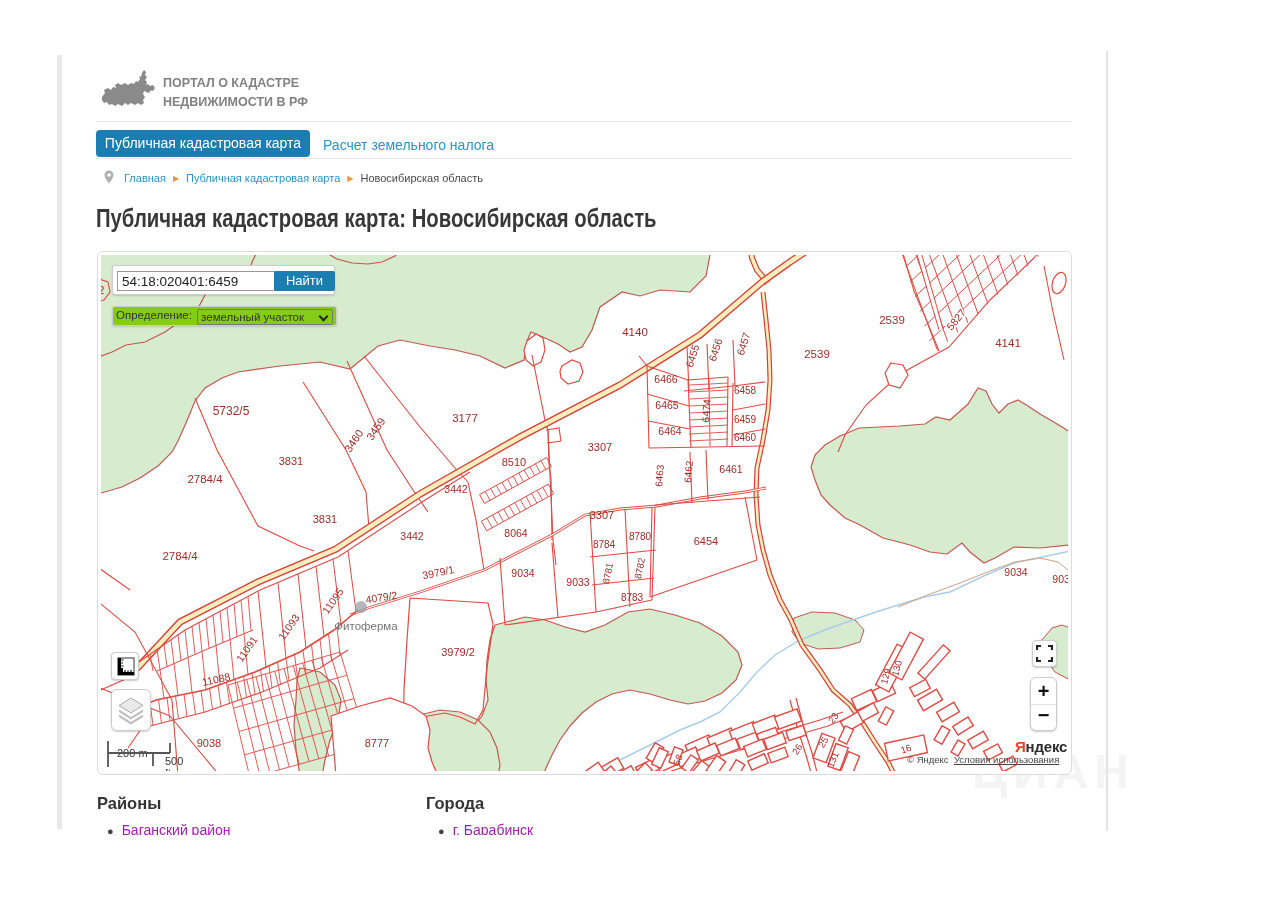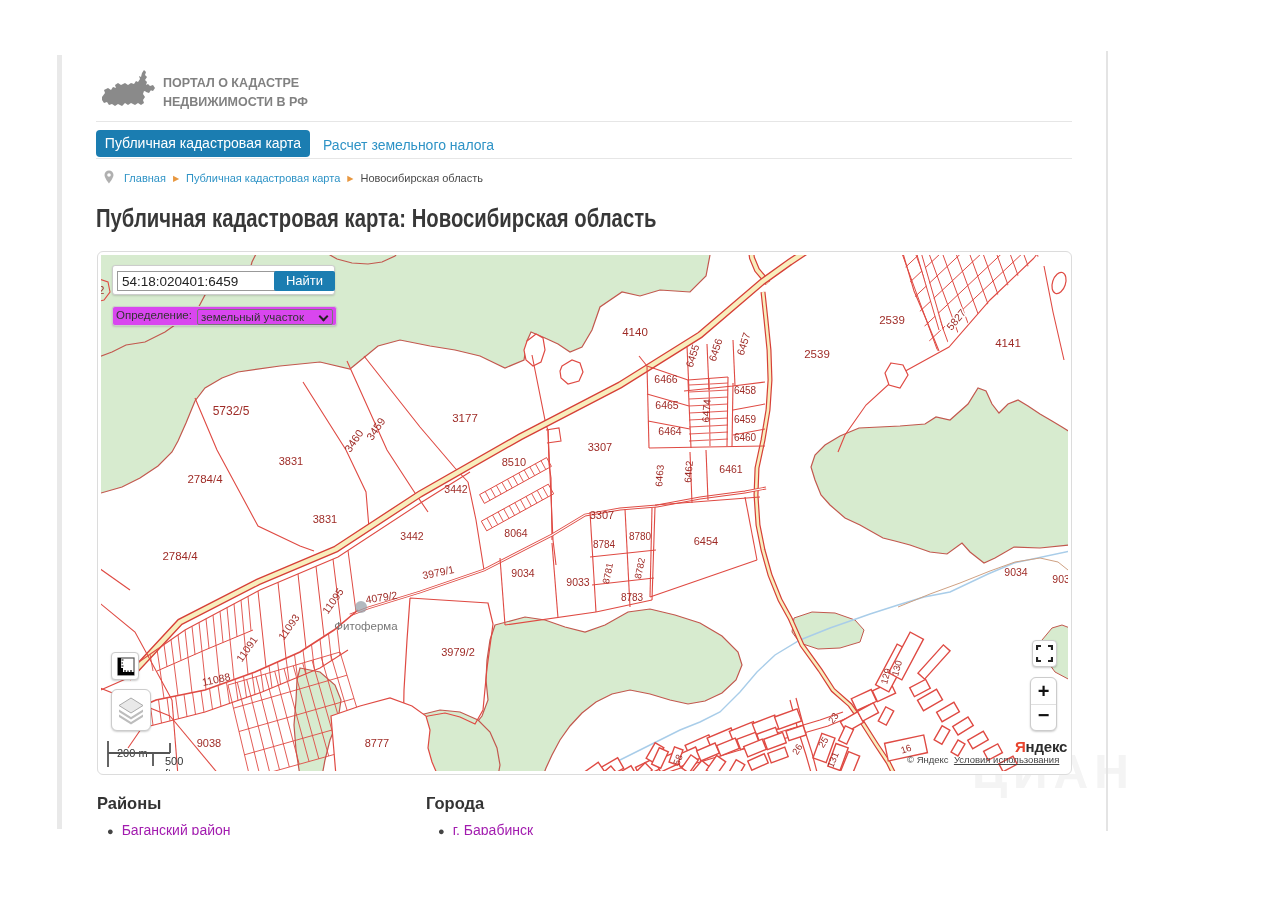--- a/index.html
+++ b/index.html
@@ -15,21 +15,21 @@
 .tablink { position:absolute; left:323px; top:137px; font-size:14px; color:#2e93c6; }
 .crumbs { position:absolute; left:104px; top:170px; font-size:11px; color:#4a4a4a; }
 .crumbs a { color:#2e93c6; text-decoration:none; }
 .crumbs .sep { color:#e8973f; font-size:8px; padding:0 7px; position:relative; top:-1px; }
 h1 { position:absolute; left:96px; top:203px; font-size:26px; color:#383838; font-weight:700; transform:scaleX(0.78); transform-origin:left top; white-space:nowrap; }
 .mapbox { position:absolute; left:97px; top:251px; width:975px; height:524px; border:1px solid #dcdcdc; border-radius:6px; background:#fff; }
 .mapinner { position:absolute; left:3px; top:3px; width:967px; height:516px; overflow:hidden; }
 .searchbox { position:absolute; left:11px; top:10px; width:223px; height:30px; background:#fff; border:1px solid #ccc; border-radius:3px; box-shadow:0 1px 2px rgba(0,0,0,.15); }
 .searchbox input { position:absolute; left:4px; top:5px; width:176px; height:20px; border:1px solid #999; font-size:13.5px; color:#222; padding-left:4px; font-family:"Liberation Sans", sans-serif; }
 .searchbox .btn { position:absolute; left:161px; top:5px; width:61px; height:20px; background:#1b7db1; color:#fff; font-size:13px; text-align:center; line-height:20px; border-radius:2px; }
-.selbox { position:absolute; left:11px; top:51px; height:20px; background:#d946ef; border:1px solid #ccc; border-radius:3px; box-shadow:0 1px 2px rgba(0,0,0,.15); padding:2px 3px; font-size:11.5px; color:#333; white-space:nowrap; }
+.selbox { position:absolute; left:11px; top:51px; height:20px; background:#84cc16; border:1px solid #ccc; border-radius:3px; box-shadow:0 1px 2px rgba(0,0,0,.15); padding:2px 3px; font-size:11.5px; color:#333; white-space:nowrap; }
 .sel { display:inline-block; width:136px; border:1px solid #767676; border-radius:2px; height:16px; line-height:14px; font-size:11.5px; padding:0 3px; margin-left:2px; position:relative; vertical-align:top; }
 .sel .chev { position:absolute; right:5px; top:3px; width:7px; height:7px; border-right:2px solid #222; border-bottom:2px solid #222; transform:rotate(45deg); }
 .ctl { position:absolute; background:#fff; border:1px solid #ccc; box-shadow:0 1px 2px rgba(0,0,0,.2); }
 .ruler { left:10px; top:397px; width:28px; height:28px; border-radius:4px; }
 .layers { left:10px; top:434px; width:40px; height:42px; border-radius:6px; }
 .fsbtn { left:931px; top:385px; width:25px; height:27px; border-radius:4px; }
 .zoombox { left:929px; top:422px; width:27px; height:54px; border-radius:6px; }
 .zoombox .plus { position:absolute; top:0; left:0; width:100%; height:27px; border-bottom:1px solid #e0e0e0; font-size:20px; text-align:center; line-height:26px; color:#111; font-weight:bold; }
 .zoombox .minus { position:absolute; bottom:0; left:0; width:100%; height:26px; font-size:20px; text-align:center; line-height:23px; color:#111; font-weight:bold; }
 .scalew { position:absolute; left:6px; top:485px; width:80px; height:30px; }

